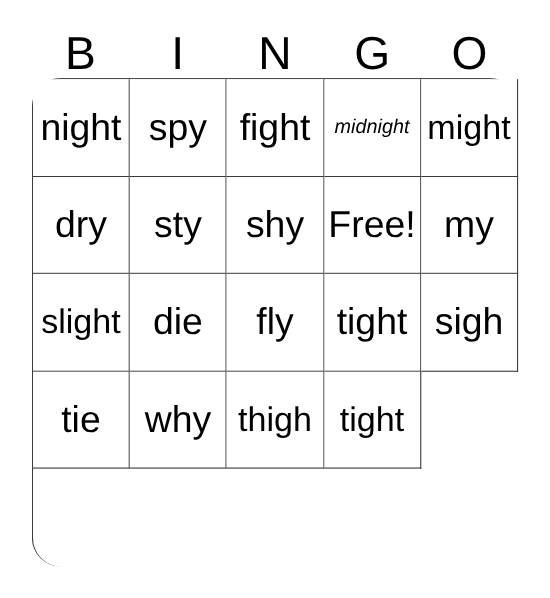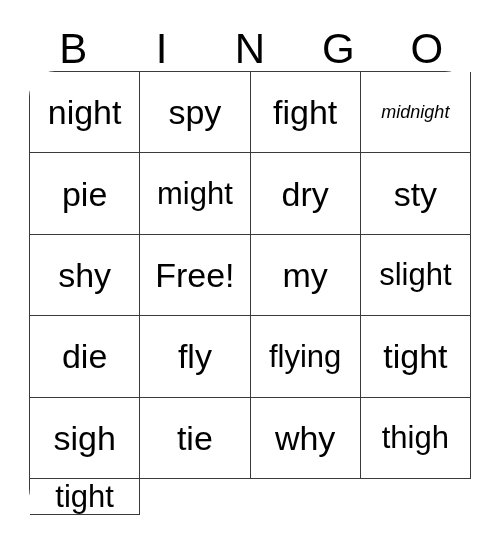--- a/index.html
+++ b/index.html
@@ -42,21 +42,21 @@
   .grid {
     position: absolute;
     left: 29px;
     top: 71px;
     width: 442px;
     height: 444px;
     box-sizing: border-box;
     border-top: 1px solid #3a3a3a;
     border-left: 1px solid #3a3a3a;
     display: grid;
-    grid-template-columns: repeat(4, 1fr);
+    grid-template-columns: repeat(5, 1fr);
     grid-template-rows: repeat(5, 1fr);
     background: #ffffff;
     border-radius: 26px;
   }
   .cell {
     box-sizing: border-box;
     border-right: 1px solid #3a3a3a;
     border-bottom: 1px solid #3a3a3a;
     background: #ffffff;
     display: flex;
@@ -98,23 +98,20 @@
         <span class="cell-text">spy</span>
       </div>
     <div class="cell">
         <span class="cell-text">fight</span>
       </div>
     <div class="cell">
         <span class="cell-text size-xs">midnight</span>
       </div>
 
     <div class="cell">
-        <span class="cell-text">pie</span>
-      </div>
-    <div class="cell">
         <span class="cell-text size-md">might</span>
       </div>
     <div class="cell">
         <span class="cell-text">dry</span>
       </div>
 
     <div class="cell">
         <span class="cell-text">sty</span>
       </div>
     <div class="cell">
@@ -130,23 +127,20 @@
         <span class="cell-text size-md">slight</span>
       </div>
 
     <div class="cell">
         <span class="cell-text">die</span>
       </div>
     <div class="cell">
         <span class="cell-text">fly</span>
       </div>
     <div class="cell">
-        <span class="cell-text size-md">flying</span>
-      </div>
-    <div class="cell">
         <span class="cell-text">tight</span>
       </div>
 
     <div class="cell">
         <span class="cell-text">sigh</span>
       </div>
     <div class="cell">
         <span class="cell-text">tie</span>
       </div>
     <div class="cell">

